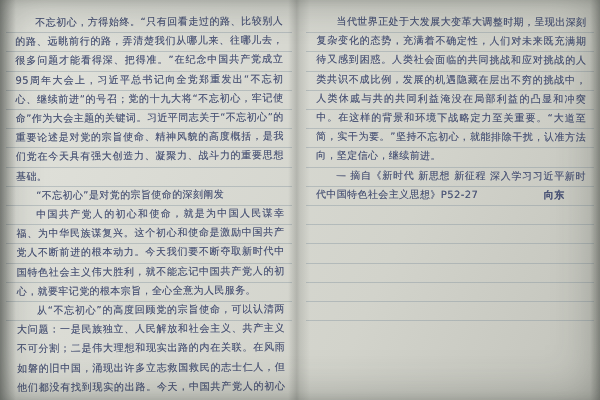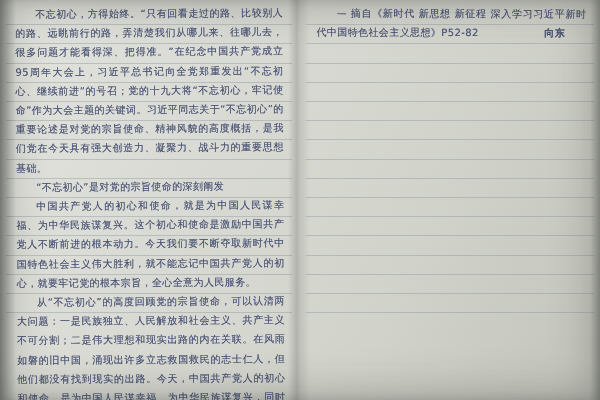--- a/index.html
+++ b/index.html
@@ -7,21 +7,21 @@
     width: 600px; height: 400px; overflow: hidden;
     background: #8f918a;
     font-family: "DejaVu Sans", sans-serif;
   }
   .photo {
     position: relative; width: 600px; height: 400px; overflow: hidden;
     background: linear-gradient(115deg, #e2e3dc 0%, #d9dad3 35%, #d2d3cb 65%, #c2c3bb 100%);
   }
   
   .page {
-    position: absolute; top: 0; height: 320px;
+    position: absolute; top: 8px; height: 320px;
     background-image: repeating-linear-gradient(
       to bottom,
       transparent 0px, transparent 18.2px,
       rgba(125, 142, 155, 0.38) 18.2px, rgba(125, 142, 155, 0.38) 19.2px
     );
     background-position: 0 6px;
   }
   .page-left  { left: 6px;   width: 286px; }
   .page-right { left: 306px; width: 288px; }
   .page-text {
@@ -75,22 +75,23 @@
       <p class="para">不忘初心，方得始终。“只有回看走过的路、比较别人的路、远眺前行的路，弄清楚我们从哪儿来、往哪儿去，很多问题才能看得深、把得准。”在纪念中国共产党成立95周年大会上，习近平总书记向全党郑重发出“不忘初心、继续前进”的号召；党的十九大将“不忘初心，牢记使命”作为大会主题的关键词。习近平同志关于“不忘初心”的重要论述是对党的宗旨使命、精神风貌的高度概括，是我们党在今天具有强大创造力、凝聚力、战斗力的重要思想基础。</p>
       <p class="para">“不忘初心”是对党的宗旨使命的深刻阐发</p>
       <p class="para">中国共产党人的初心和使命，就是为中国人民谋幸福、为中华民族谋复兴。这个初心和使命是激励中国共产党人不断前进的根本动力。今天我们要不断夺取新时代中国特色社会主义伟大胜利，就不能忘记中国共产党人的初心，就要牢记党的根本宗旨，全心全意为人民服务。</p>
       <p class="para">从“不忘初心”的高度回顾党的宗旨使命，可以认清两大问题：一是民族独立、人民解放和社会主义、共产主义不可分割；二是伟大理想和现实出路的内在关联。在风雨如磐的旧中国，涌现出许多立志救国救民的志士仁人，但他们都没有找到现实的出路。今天，中国共产党人的初心和使命，是为中国人民谋幸福、为中华民族谋复兴，同时也包含着为人类作出新的更大的贡献。</p>
 
     </div>
   </div>
 
   <div class="page page-right">
     <div class="page-text">
+      <p class="para">当代世界正处于大发展大变革大调整时期，呈现出深刻复杂变化的态势，充满着不确定性，人们对未来既充满期待又感到困惑。人类社会面临的共同挑战和应对挑战的人类共识不成比例，发展的机遇隐藏在层出不穷的挑战中，人类休戚与共的共同利益淹没在局部利益的凸显和冲突中。在这样的背景和环境下战略定力至关重要。“大道至简，实干为要。”坚持不忘初心，就能排除干扰，认准方法向，坚定信心，继续前进。</p>
       <p class="para">
-        <span>— 摘自《新时代 新思想 新征程 深入学习习近平新时代中国特色社会主义思想》P52-82</span>
+        <span>— 摘自《新时代 新思想 新征程 深入学习习近平新时代中国特色社会主义思想》P52-27</span>
         <span class="signature">向东</span>
       </p>
     </div>
   </div>
 
   <div class="gutter"></div>
   <div class="edge-left"></div>
   <div class="edge-right"></div>
   <div class="vignette"></div>
 

